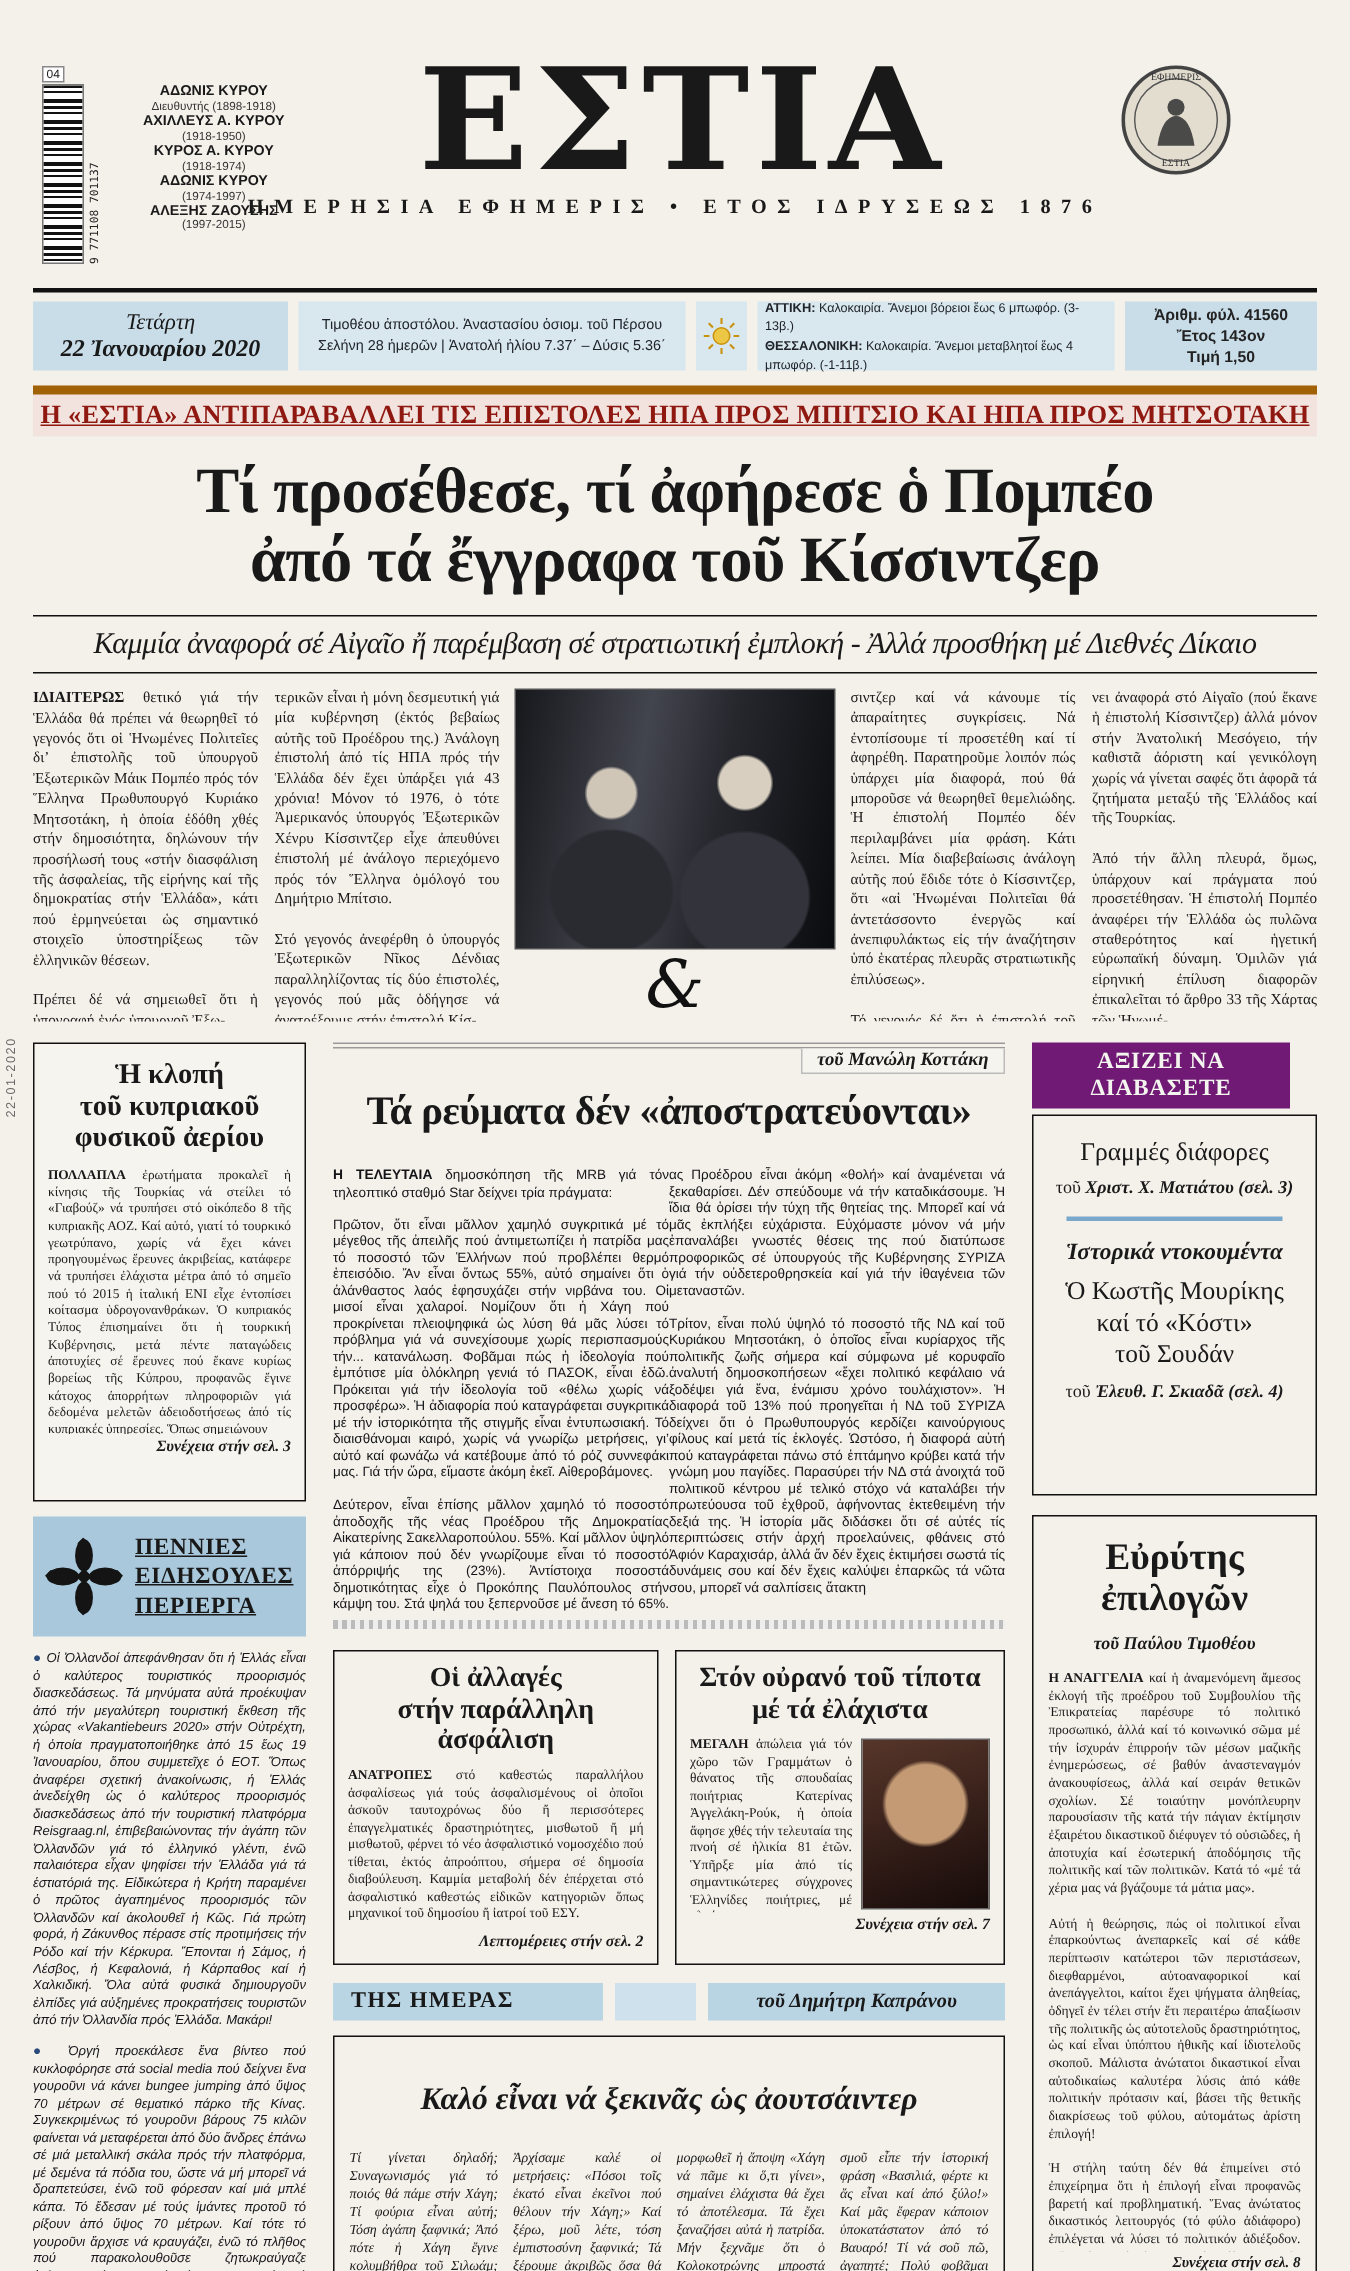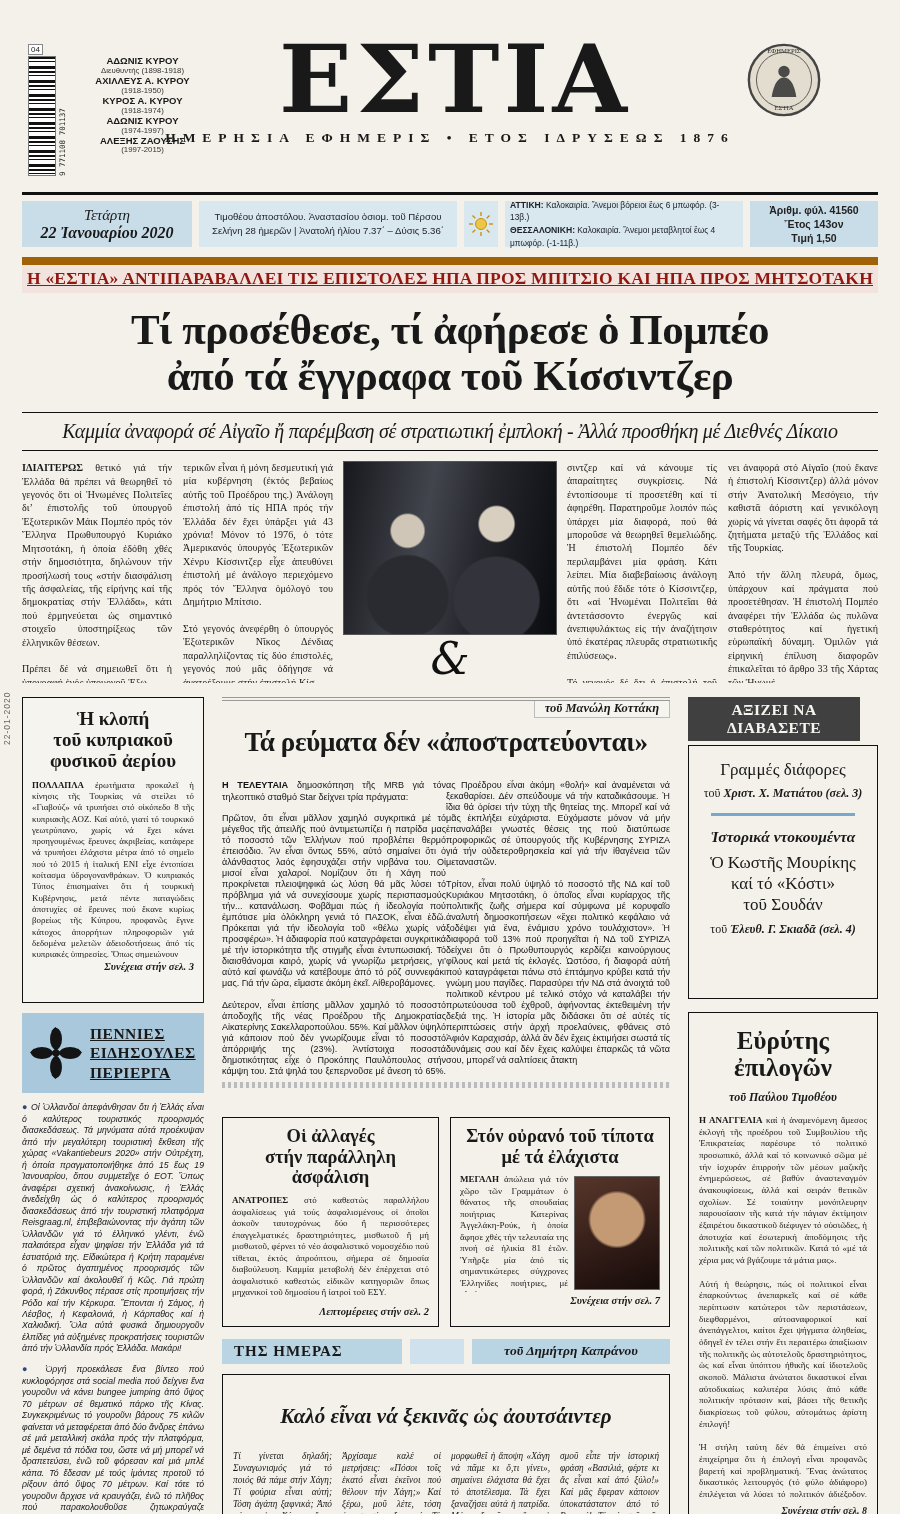--- a/index.html
+++ b/index.html
@@ -29,21 +29,21 @@
   .date-box{width:170px;background:#c9dde9;font-family:"Liberation Serif",serif;}
   .date-d1{font-weight:normal;font-style:italic;font-size:15px;}
   .date-d2{font-weight:bold;font-style:italic;font-size:16px;}
   .saints-box{flex:1;background:#d9e7ef;font-size:9.6px;line-height:1.45;color:#20242a;}
   .sun-box{width:34px;background:#d9e7ef;align-items:center;justify-content:center;display:flex;}
   .weather-box{width:228px;background:#d9e7ef;font-size:8.4px;line-height:1.5;text-align:left;
       display:flex;flex-direction:column;justify-content:center;padding:0 5px;color:#20242a;}
   .weather-box b{font-size:8.6px;}
   .issue-box{width:128px;font-size:10.5px;line-height:1.35;font-weight:bold;color:#222;}
   
-  .banner{margin:10px 22px 0 22px;border-top:8px solid #a16207;background:#f2e3df;text-align:center;
+  .banner{margin:10px 22px 0 22px;border-top:6px solid #a16207;background:#f2e3df;text-align:center;
       padding:3px 0 4px 0;}
   .banner span{color:#8f1810;font-weight:bold;font-size:17.5px;letter-spacing:.2px;text-decoration:underline;}
   .headline{margin:14px 30px 0 30px;text-align:center;font-weight:bold;font-size:43px;line-height:1.08;
       letter-spacing:-.5px;white-space:pre-line;}
   .subhead-wrap{margin:12px 22px 0 22px;border-top:1.5px solid #111;border-bottom:1.5px solid #111;
       padding:7px 0;text-align:center;}
   .subhead{font-style:italic;font-size:20px;letter-spacing:-.3px;}
   
   .lead{display:flex;gap:11px;padding:10px 22px 0 22px;height:222px;overflow:hidden;}
   .lcol{flex:1;font-size:10.1px;line-height:1.33;text-align:justify;white-space:pre-line;overflow:hidden;}
@@ -79,41 +79,41 @@
   
   .kottakis{border-top:4px double #9a9a9a;position:relative;height:388px;overflow:hidden;}
   .byline-box{position:absolute;right:0;top:-2px;background:#f6f4ee;border:1px solid #bbb;padding:1px 10px;
       font-style:italic;font-weight:bold;font-size:12.5px;}
   .k-title{text-align:center;font-weight:bold;font-size:27px;margin-top:26px;letter-spacing:-.3px;}
   .k-cols{display:flex;gap:0;margin-top:10px;height:296px;overflow:hidden;}
   .k-col{flex:1;font-family:"Liberation Sans",sans-serif;font-size:9px;line-height:1.22;text-align:justify;
       white-space:pre-line;overflow:hidden;color:#141418;}
   .k-col b{font-size:9.2px;}
   .k-bottom{height:6px;margin-top:6px;background:repeating-linear-gradient(90deg,#bbb 0 3px,#eee 3px 6px);}
-  .two-boxes{display:flex;gap:11px;margin-top:28px;}
+  .two-boxes{display:flex;gap:11px;margin-top:13px;}
   .half-box{border:1.3px solid #111;padding:8px 9px;height:192px;overflow:hidden;}
   .half-a{width:198px;}
   .half-b{width:201px;}
   .half-title{font-weight:bold;font-size:18.5px;line-height:1.12;text-align:center;white-space:pre-line;}
   .half-body{font-size:9px;line-height:1.28;text-align:justify;margin-top:7px;}
   .poet-photo{float:right;width:84px;height:112px;margin:2px 0 4px 6px;border:1px solid #666;
      background:radial-gradient(circle at 50% 38%, #c39a74 0 26px, rgba(0,0,0,0) 29px),
                 linear-gradient(160deg,#57362a 0%,#2a1713 70%,#160c0a 100%);}
   .imeras{display:flex;gap:8px;margin-top:12px;height:25px;font-size:15px;}
   .imeras-label{background:#b9d4e3;width:168px;display:flex;align-items:center;padding-left:12px;
       font-weight:bold;letter-spacing:1px;}
   .imeras-bar{background:#cfe1ec;flex:1;}
   .imeras-byline{background:#b9d4e3;width:198px;display:flex;align-items:center;justify-content:center;
       font-weight:bold;font-style:italic;font-size:13.5px;}
   .kapranos{border:1.3px solid #111;margin-top:10px;height:168px;padding:8px 10px;overflow:hidden;}
   .kap-title{text-align:center;font-weight:bold;font-style:italic;font-size:21px;}
   .kap-cols{display:flex;gap:10px;margin-top:8px;height:118px;overflow:hidden;}
   .kap-col{flex:1;font-style:italic;font-size:9.3px;line-height:1.3;text-align:justify;overflow:hidden;}
   
-  .axizei-header{background:#404040;color:#f5f5f0;text-align:center;font-weight:bold;font-size:15.5px;
+  .axizei-header{background:#701a75;color:#f5f5f0;text-align:center;font-weight:bold;font-size:15.5px;
       padding:4px 0;letter-spacing:.5px;width:172px;}
   .axizei-box{border:1.3px solid #111;margin-top:4px;padding:14px 8px;height:224px;text-align:center;overflow:hidden;}
   .ax-title{font-size:17px;}
   .ax-author{font-size:12px;margin-top:6px;}
   .ax-author b{font-style:italic;}
   .ax-div{height:3px;background:#7aa7cc;margin:12px 14px;}
   .ax-kicker{font-weight:bold;font-style:italic;font-size:15.5px;}
   .ax-title2{font-size:17px;line-height:1.25;margin-top:6px;white-space:pre-line;}
   .evrytis{border:1.3px solid #111;margin-top:13px;padding:14px 10px 8px 10px;height:506px;overflow:hidden;}
   .ev-title{text-align:center;font-weight:bold;font-size:25px;line-height:1.1;white-space:pre-line;}

